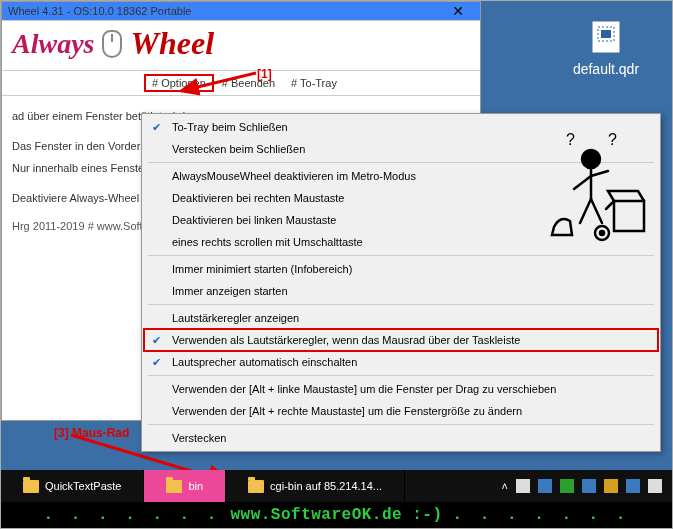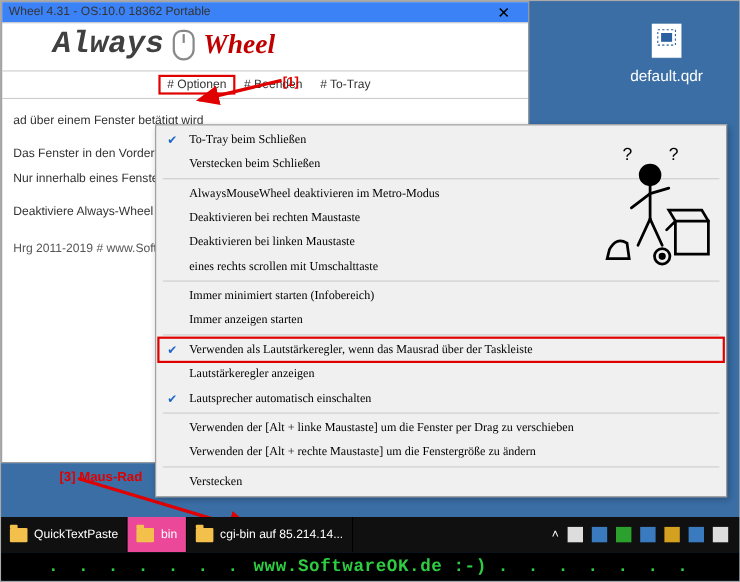--- a/index.html
+++ b/index.html
@@ -10,51 +10,51 @@
   .desktop-icon { position: absolute; top: 16px; left: 570px; width: 70px; text-align: center; color: #fff; font-size: 14px; }
   .desktop-icon .ic { width: 40px; height: 40px; margin: 0 auto 4px; display: block; }
 
   
   .window { position: absolute; top: 0; left: 0; width: 480px; height: 420px; background: #fff; border: 1px solid #999; }
   .titlebar { height: 19px; background: #3b82f6; border-bottom: 1px solid #ccc; display: flex; align-items: center; justify-content: space-between; padding: 0 2px 0 6px; font-size: 11px; }
   .titlebar .title { color: #333; }
   .titlebar .close { width: 40px; height: 26px; display: flex; align-items: center; justify-content: center; font-size: 14px; font-family: sans-serif; }
 
   .header-brand { padding: 4px 10px 8px; display: flex; align-items: center; gap: 8px; }
-  .brand-always { font-family: Liberation Mono, monospace; font-style: italic; font-weight: bold; font-size: 28px; color: #404040; margin-left: 36px; }
-  .brand-wheel { font-family: "Times New Roman", serif; font-style: italic; font-weight: bold; font-size: 25px; color: #c00000; }
+  .brand-always { font-family: Liberation Serif, serif; font-style: italic; font-weight: bold; font-size: 28px; color: #be185d; }
+  .brand-wheel { font-family: "Times New Roman", serif; font-style: italic; font-weight: bold; font-size: 32px; color: #c00000; }
   .mouse-ico { width: 20px; height: 28px; border: 2px solid #888; border-radius: 10px 10px 12px 12px; position: relative; }
   .mouse-ico::before { content:""; position:absolute; top:2px; left:50%; width:2px; height:8px; background:#888; transform:translateX(-50%);}
 
   .menubar { border-top: 1px solid #ccc; border-bottom: 1px solid #ccc; height: 26px; display: flex; align-items: center; padding-left: 142px; gap: 0; }
   .menu-item { padding: 3px 8px; font-size: 11px; color: #333; position: relative; }
   .menu-item.active { border: 2px solid #e00000; padding: 1px 6px; }
 
   .opts-area { padding: 8px 10px; font-size: 11px; color: #333; line-height: 20px; }
   .opts-area .row { display: flex; align-items: center; gap: 6px; margin: 2px 0; }
   .opts-area .cb { width: 13px; height: 13px; border: 1px solid #888; display: inline-block; }
   .footer-line { position: absolute; left: 10px; bottom: 188px; font-size: 11px; color: #555; }
 
   
   .anno { position: absolute; color: #e00000; font-weight: bold; font-size: 12px; }
   .arrow-red { position: absolute; }
 
   
   .dropdown { position: absolute; top: 112px; left: 140px; width: 520px; background: #f0f0f0; border: 1px solid #999; box-shadow: 2px 2px 6px rgba(0,0,0,.3); padding: 2px; z-index: 50; }
-  .dd-item { display: flex; align-items: center; height: 22px; padding: 0 8px 0 28px; font-size: 11px; color: #000; position: relative; font-family: Liberation Serif, serif; }
+  .dd-item { display: flex; align-items: center; height: 22px; padding: 0 8px 0 28px; font-size: 11px; color: #000; position: relative; }
   .dd-item.checked::before { content: "✔"; position: absolute; left: 8px; color: #1a64c8; font-size: 11px; }
   .dd-sep { height: 1px; background: #ccc; margin: 2px 4px; }
   .dd-item.highlight { outline: 2px solid #e00000; outline-offset: -1px; }
 
   
   .doodle { position: absolute; top: 130px; right: 16px; width: 120px; height: 120px; z-index: 60; pointer-events: none; }
 
   
   .taskbar { position: absolute; left: 0; right: 0; bottom: 26px; height: 32px; background: #101010; display: flex; align-items: center; color: #fff; font-size: 11px; z-index: 40; }
-  .tb-btn { display: flex; align-items: center; gap: 6px; padding: 0 8px; height: 32px; border-right: 1px solid #000; }
+  .tb-btn { display: flex; align-items: center; gap: 6px; padding: 0 22px; height: 32px; border-right: 1px solid #000; }
   .tb-btn .fico { width: 16px; height: 13px; background: #f3c04b; border-radius: 1px; position: relative; }
   .tb-btn .fico::before { content:""; position:absolute; top:-3px; left:0; width:7px; height:3px; background:#f3c04b; border-radius:1px 1px 0 0;}
   .tb-btn.active { background: #ec4899; }
   .tray { margin-left: auto; display: flex; align-items: center; gap: 8px; padding: 0 10px; }
   .tray .ti { width: 14px; height: 14px; background: #3a7abf; }
   .tray .ti.g { background: #2ca02c; }
   .tray .ti.y { background: #d4a020; }
   .tray .ti.w { background: #ddd; }
 
   
@@ -128,22 +128,22 @@
       <div class="dd-item">Verstecken beim Schließen</div>
       <div class="dd-sep"></div>
       <div class="dd-item">AlwaysMouseWheel deaktivieren im Metro-Modus</div>
       <div class="dd-item">Deaktivieren bei rechten Maustaste</div>
       <div class="dd-item">Deaktivieren bei linken Maustaste</div>
       <div class="dd-item">eines rechts scrollen mit Umschalttaste</div>
       <div class="dd-sep"></div>
       <div class="dd-item">Immer minimiert starten (Infobereich)</div>
       <div class="dd-item">Immer anzeigen starten</div>
       <div class="dd-sep"></div>
+      <div class="dd-item">Lautstärkeregler anzeigen</div>
       <div class="dd-item checked highlight">Verwenden als Lautstärkeregler, wenn das Mausrad über der Taskleiste</div>
-      <div class="dd-item">Lautstärkeregler anzeigen</div>
       <div class="dd-item checked">Lautsprecher automatisch einschalten</div>
       <div class="dd-sep"></div>
       <div class="dd-item">Verwenden der [Alt + linke Maustaste] um die Fenster per Drag zu verschieben</div>
       <div class="dd-item">Verwenden der [Alt + rechte Maustaste] um die Fenstergröße zu ändern</div>
       <div class="dd-sep"></div>
       <div class="dd-item">Verstecken</div>
     </div>
 
   <div class="anno" style="top:330px; left:606px;">[2]</div>
 

